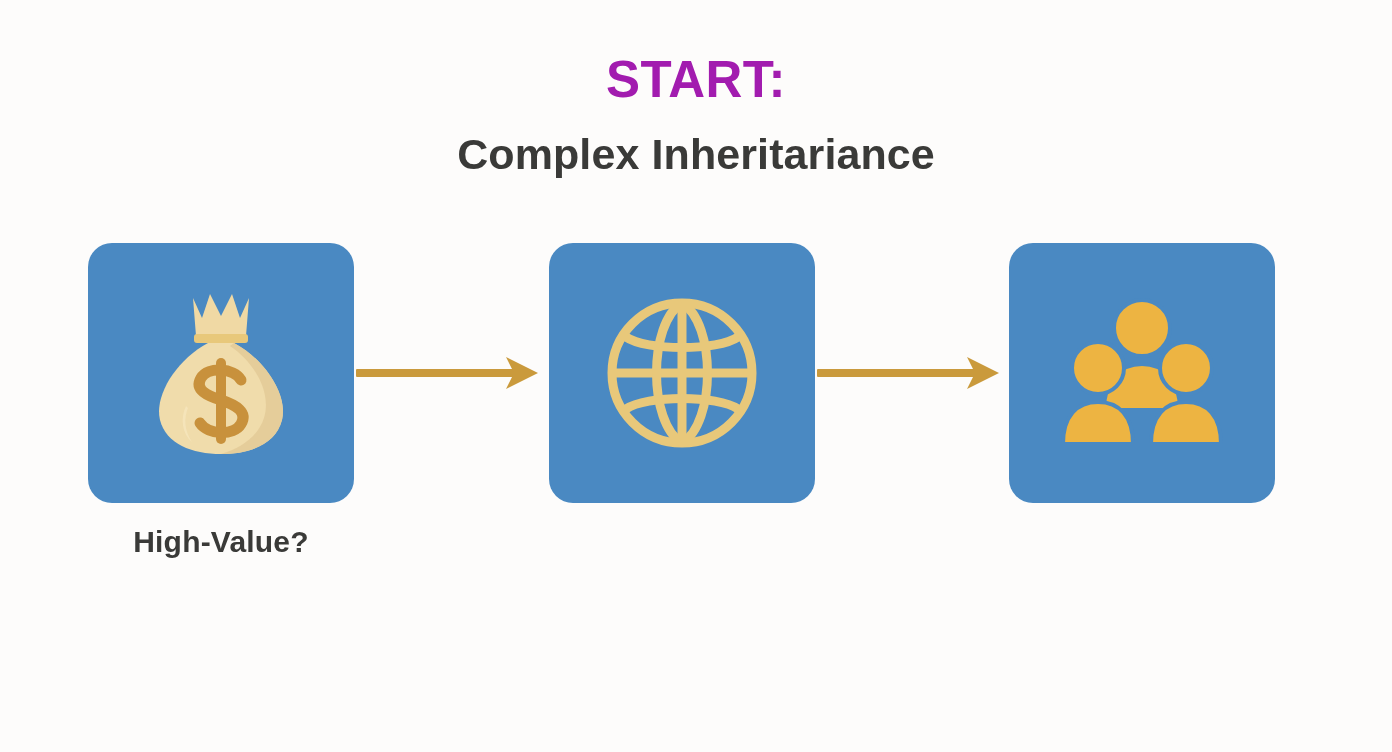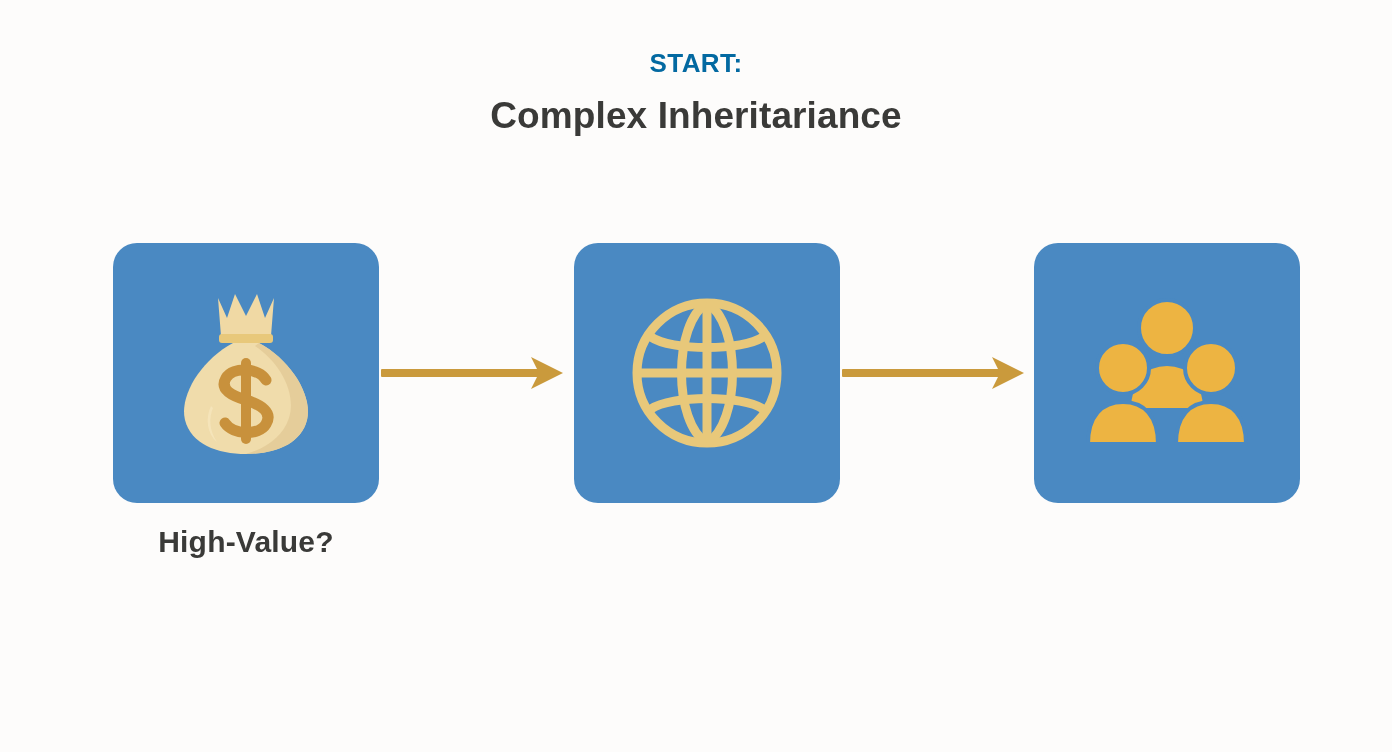--- a/index.html
+++ b/index.html
@@ -23,41 +23,41 @@
 
   
   .title-block {
     position: absolute;
     left: 0;
     top: 46px;
     width: 1392px;
     text-align: center;
   }
   .title-line-1 {
-    font-size: 26px;
+    font-size: 51px;
     font-weight: bold;
-    color: #0369a1;
+    color: #a21caf;
     letter-spacing: 0.4px;
     line-height: 1.35;
     margin: 0;
   }
   .title-line-2 {
-    font-size: 37px;
+    font-size: 43px;
     font-weight: bold;
     color: #3a3a38;
     letter-spacing: 0.1px;
     line-height: 1.35;
     margin: 4px;
     margin-top: 10px;
   }
 
   
   .flow-row {
     position: absolute;
-    left: 113px;
+    left: 88px;
     top: 243px;
     width: 1187px;
     height: 330px;
     display: flex;
     flex-direction: row;
     align-items: flex-start;
     justify-content: space-between;
   }
   .node {
     width: 266px;

